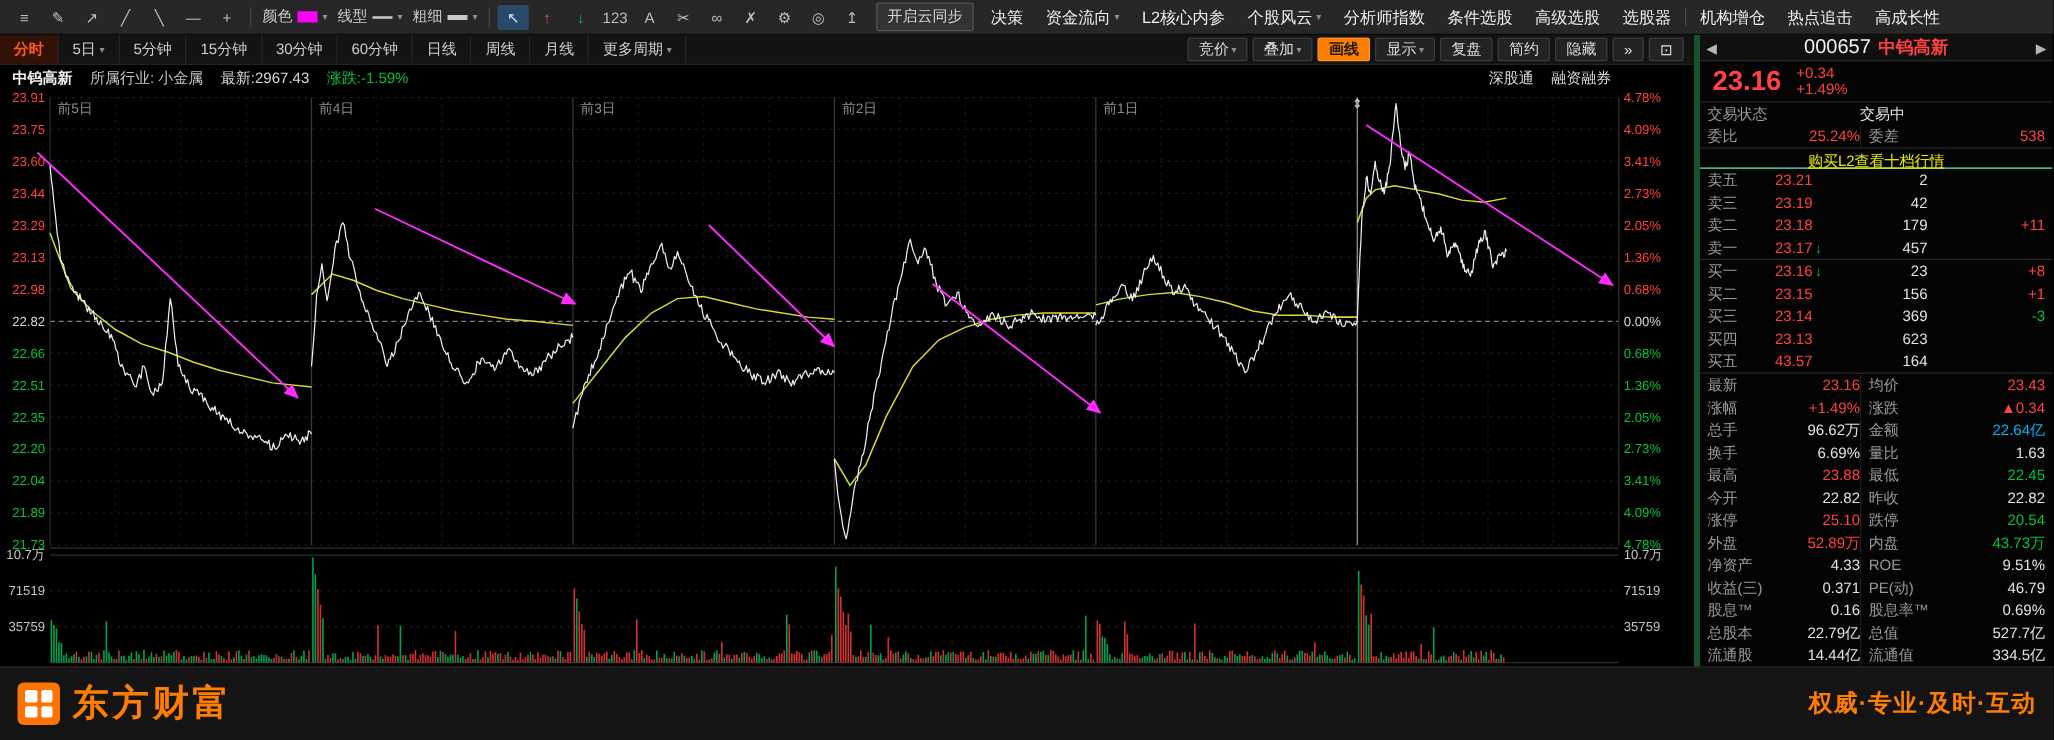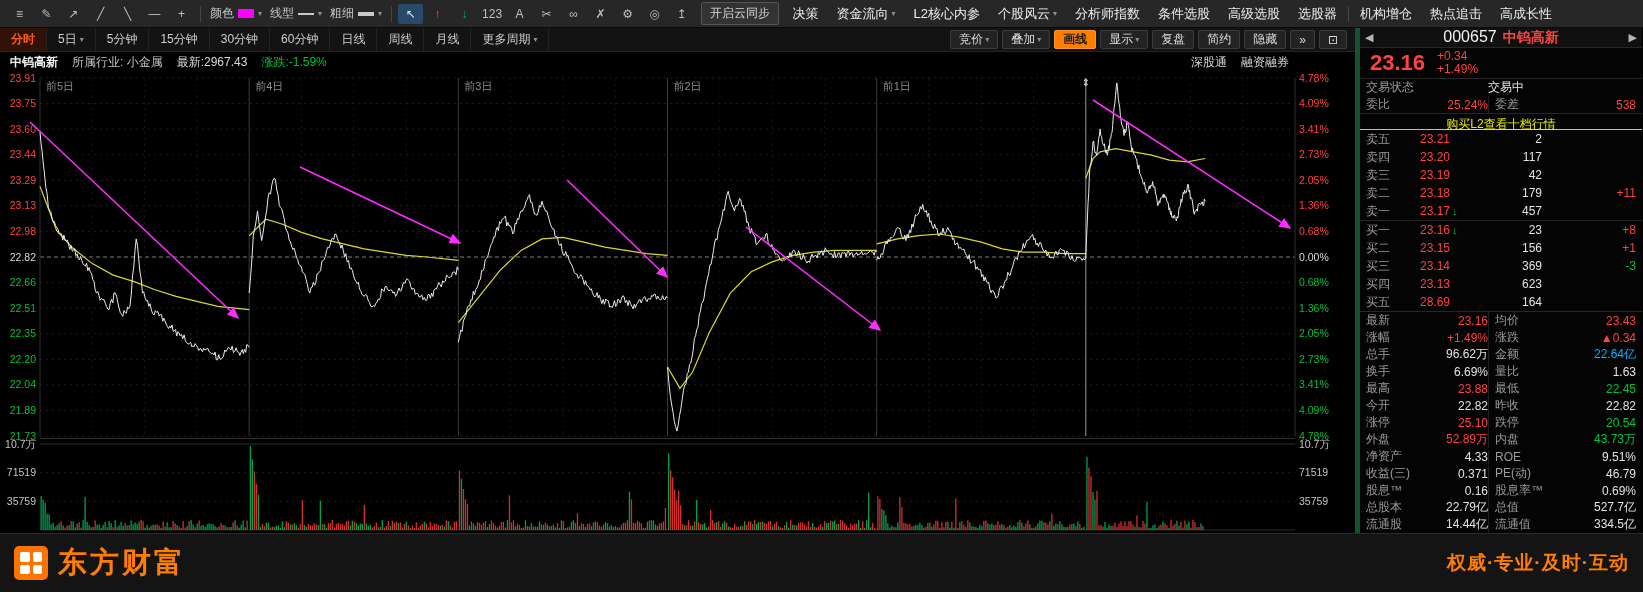--- a/index.html
+++ b/index.html
@@ -973,26 +973,20 @@
       </div>
       <div class="l2-link">购买L2查看十档行情</div>
       <div class="asks" id="asks">
           <div class="order-row">
             <span class="order-label">卖五</span>
             <span class="order-price">23.21</span>
             <span class="order-vol">2</span>
             <span class="order-delta "></span>
           </div>
           <div class="order-row">
-            <span class="order-label">卖四</span>
-            <span class="order-price">23.20</span>
-            <span class="order-vol">117</span>
-            <span class="order-delta "></span>
-          </div>
-          <div class="order-row">
             <span class="order-label">卖三</span>
             <span class="order-price">23.19</span>
             <span class="order-vol">42</span>
             <span class="order-delta "></span>
           </div>
           <div class="order-row">
             <span class="order-label">卖二</span>
             <span class="order-price">23.18</span>
             <span class="order-vol">179</span>
             <span class="order-delta v-r">+11</span>
@@ -1024,21 +1018,21 @@
             <span class="order-delta v-g">-3</span>
           </div>
           <div class="order-row">
             <span class="order-label">买四</span>
             <span class="order-price">23.13</span>
             <span class="order-vol">623</span>
             <span class="order-delta "></span>
           </div>
           <div class="order-row">
             <span class="order-label">买五</span>
-            <span class="order-price">28.69</span>
+            <span class="order-price">43.57</span>
             <span class="order-vol">164</span>
             <span class="order-delta "></span>
           </div>
         </div>
       <div class="stats" id="stats">
           <div class="stat-row">
             <span class="sb-label">最新</span>
             <span class="val-right v-r">23.16</span>
             <span class="stat-l2">均价</span>
             <span class="val-right v-r">23.43</span>

